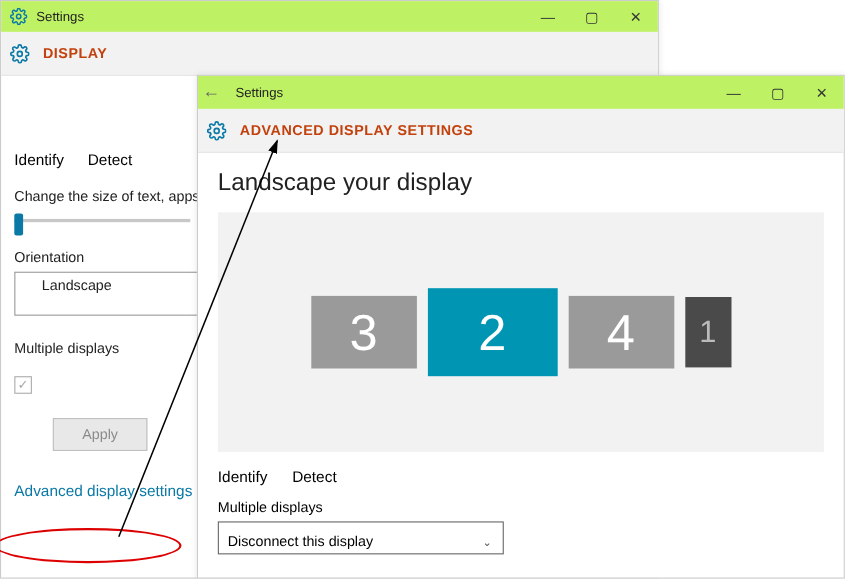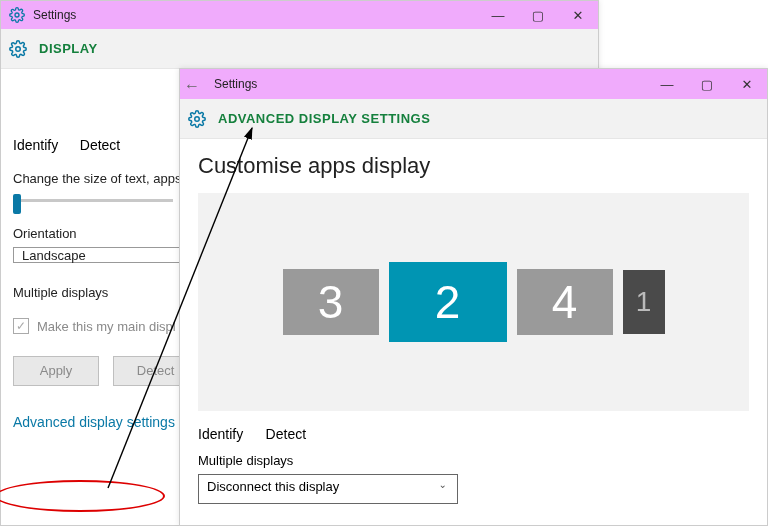--- a/index.html
+++ b/index.html
@@ -2,59 +2,59 @@
 <html><head>
 <meta charset="utf-8">
 <style>
   * { box-sizing: border-box; margin: 0; padding: 0; font-family: "Segoe UI", sans-serif; }
   body { background: #fff; width: 768px; height: 526px; position: relative; overflow: hidden; }
 
   .window { position: absolute; background: #fff; border: 1px solid #ccc; box-shadow: 0 0 6px rgba(0,0,0,0.1); }
   .win-back { left: 0; top: 0; width: 599px; height: 526px; }
   .win-front { left: 179px; top: 68px; width: 589px; height: 458px; }
 
-  .title-row { display: flex; align-items: center; height: 28px; background: #f0abfc; }
+  .title-row { display: flex; align-items: center; height: 28px; background: #bef264; }
   .title-row.adv { height: 30px; }
   .gear-sm { width: 16px; height: 16px; margin: 0 8px; color: #0a79a6; }
   .title-txt { font-size: 12px; color: #222; flex: 1; }
   .win-controls { display: flex; }
   .win-btn { width: 40px; height: 28px; display: flex; align-items: center; justify-content: center; font-size: 13px; color: #333; cursor: default; }
   .win-front .win-btn { height: 30px; }
 
   .header-row { display: flex; align-items: center; height: 40px; background: #f2f2f2; border-bottom: 1px solid #e6e6e6; padding-left: 4px; }
   .back-arrow { width: 24px; text-align: center; font-size: 16px; color: #666; margin-right: 4px; }
-  .header-title { font-size: 13px; font-weight: 700; color: #15803d; letter-spacing: 0.5px; margin-left: 4px; }
+  .header-title { font-size: 13px; font-weight: 700; color: #c2410c; letter-spacing: 0.5px; margin-left: 4px; }
   .header-gear { width: 18px; height: 18px; margin: 0 8px 0 4px; color: #0a79a6; }
 
   .body-back { padding: 8px 12px 12px 12px; font-size: 13px; color: #222; }
   .links { margin: 60px 0 12px 0; }
   .link { color: #000000; font-size: 14px; margin-right: 18px; cursor: pointer; }
   .sect-label { font-size: 13px; margin-top: 18px; margin-bottom: 6px; }
   .slider { position: relative; width: 160px; height: 16px; margin-bottom: 10px; }
   .slider-track { position: absolute; top: 7px; left: 0; width: 100%; height: 3px; background: #c8c8c8; }
   .slider-thumb { position: absolute; top: 2px; left: 0; width: 8px; height: 20px; background: #0a79a6; border-radius: 2px; }
-  .combo { width: 250px; height: 16px; border: 1px solid #999; padding: 4px 8px; font-size: 13px; display: flex; align-items: center; background: #fff; position: relative; }
+  .combo { width: 250px; height: 40px; border: 1px solid #999; padding: 4px 24px; font-size: 13px; display: flex; background: #fff; position: relative; }
   .combo .chev { position: absolute; right: 8px; color: #555; font-size: 10px; }
   .chk-row { display: flex; align-items: center; margin-top: 18px; color: #8a8a8a; font-size: 13px; }
   .chk { width: 16px; height: 16px; border: 1px solid #aaa; margin-right: 8px; display: inline-flex; align-items: center; justify-content: center; font-size: 12px; color: #aaa; }
   .btn-row { margin-top: 22px; }
-  .btn { display: inline-block; width: 86px; height: 30px; border: 1px solid #bfbfbf; background: #e8e8e8; color: #8a8a8a; font-size: 13px; text-align: center; line-height: 28px; margin-right: 10px; }
+  .btn { display: inline-block; width: 86px; height: 30px; border: 1px solid #bfbfbf; background: #e8e8e8; color: #8a8a8a; font-size: 13px; text-align: center; line-height: 28px; margin-right: 10px; margin-left: 35px; }
   .adv-link { display: inline-block; margin-top: 28px; color: #0a79a6; font-size: 14px; cursor: pointer; }
 
   .body-front { padding: 14px 18px 0 18px; }
   .cust-title { font-size: 22px; font-weight: 300; color: #222; margin-bottom: 14px; }
   .display-area { background: #f2f2f2; height: 218px; display: flex; align-items: center; justify-content: center; gap: 10px; }
   .mon { display: flex; align-items: center; justify-content: center; color: #fff; font-size: 46px; font-weight: 300; }
   .mon3 { width: 96px; height: 66px; background: #9a9a9a; }
   .mon2 { width: 118px; height: 80px; background: #0095b3; color: #fff; }
   .mon4 { width: 96px; height: 66px; background: #9a9a9a; }
   .mon1 { width: 42px; height: 64px; background: #4a4a4a; font-size: 28px; color: #bbb; }
   .front-links { margin: 14px 0 10px 0; }
   .front-label { font-size: 13px; margin-bottom: 6px; }
-  .combo-front { width: 260px; height: 30px; border: 1px solid #666; padding: 4px 8px; font-size: 13px; display: flex; align-items: flex-start; position: relative; }
+  .combo-front { width: 260px; height: 30px; border: 1px solid #666; padding: 4px 8px; font-size: 13px; display: flex; align-items: flex-end; position: relative; }
   .combo-front .chev { position: absolute; right: 10px; color: #555; font-size: 10px; }
 
   
   .ellipse { position: absolute; left: -5px; top: 480px; width: 170px; height: 32px; border: 2px solid #d00; border-radius: 50%; pointer-events: none; z-index: 50; }
   .arrow-svg { position: absolute; left: 0; top: 0; width: 768px; height: 526px; pointer-events: none; z-index: 60; }
 </style>
 </head>
 <body>
 
 <div class="window win-back">
@@ -88,21 +88,20 @@
       <div class="slider-thumb"></div>
     </div>
     <div class="sect-label">Orientation</div>
     <div class="combo">
       <span>Landscape</span>
       <span class="chev">⌄</span>
     </div>
     <div class="sect-label" style="margin-top:22px">Multiple displays</div>
     <div class="chk-row">
       <span class="chk">✓</span>
-      <span>Make this my main displ</span>
     </div>
     <div class="btn-row">
       <span class="btn">Apply</span>
       <span class="btn">Detect</span>
     </div>
     <span class="adv-link">Advanced display settings</span>
   </div>
 </div>
 
 <div class="window win-front">
@@ -116,21 +115,21 @@
     </div>
   </div>
   <div class="header-row">
     <svg class="header-gear" viewBox="0 0 24 24" fill="none" stroke="currentColor" stroke-width="2">
         <circle cx="12" cy="12" r="3"></circle>
         <path d="M19.4 15a1.7 1.7 0 0 0 .3 1.8l.1.1a2 2 0 1 1-2.8 2.8l-.1-.1a1.7 1.7 0 0 0-1.8-.3 1.7 1.7 0 0 0-1 1.5V21a2 2 0 1 1-4 0v-.1a1.7 1.7 0 0 0-1-1.5 1.7 1.7 0 0 0-1.8.3l-.1.1a2 2 0 1 1-2.8-2.8l.1-.1a1.7 1.7 0 0 0 .3-1.8 1.7 1.7 0 0 0-1.5-1H3a2 2 0 1 1 0-4h.1a1.7 1.7 0 0 0 1.5-1 1.7 1.7 0 0 0-.3-1.8l-.1-.1a2 2 0 1 1 2.8-2.8l.1.1a1.7 1.7 0 0 0 1.8.3H9a1.7 1.7 0 0 0 1-1.5V3a2 2 0 1 1 4 0v.1a1.7 1.7 0 0 0 1 1.5 1.7 1.7 0 0 0 1.8-.3l.1-.1a2 2 0 1 1 2.8 2.8l-.1.1a1.7 1.7 0 0 0-.3 1.8V9a1.7 1.7 0 0 0 1.5 1H21a2 2 0 1 1 0 4h-.1a1.7 1.7 0 0 0-1.5 1z"></path>
       </svg>
     <span class="header-title">ADVANCED DISPLAY SETTINGS</span>
   </div>
   <div class="body-front">
-    <div class="cust-title">Customise apps display</div>
+    <div class="cust-title">Landscape your display</div>
     <div class="display-area">
       <div class="mon mon3">3</div>
       <div class="mon mon2">2</div>
       <div class="mon mon4">4</div>
       <div class="mon mon1">1</div>
     </div>
     <div class="front-links">
       <span class="link">Identify</span>
       <span class="link">Detect</span>
     </div>

